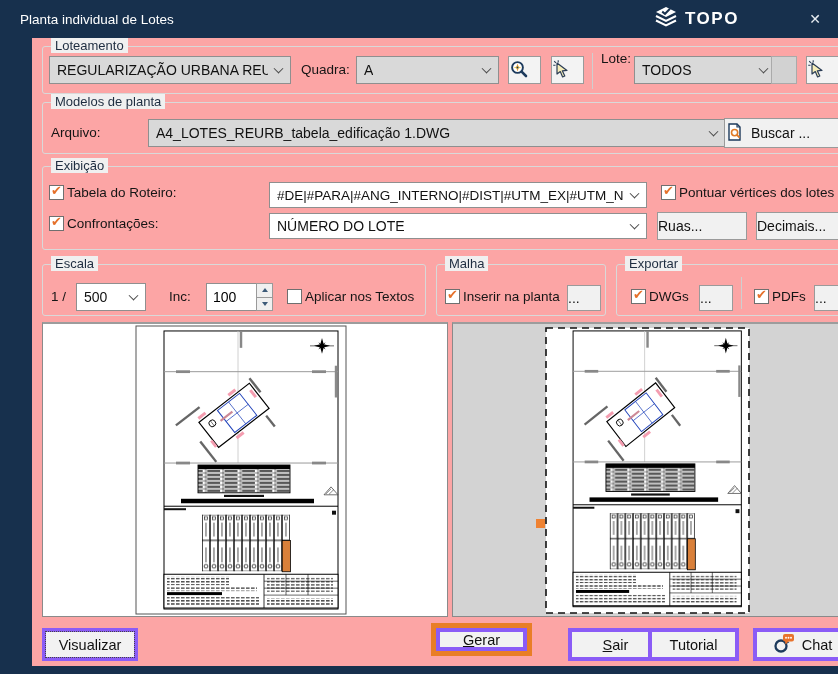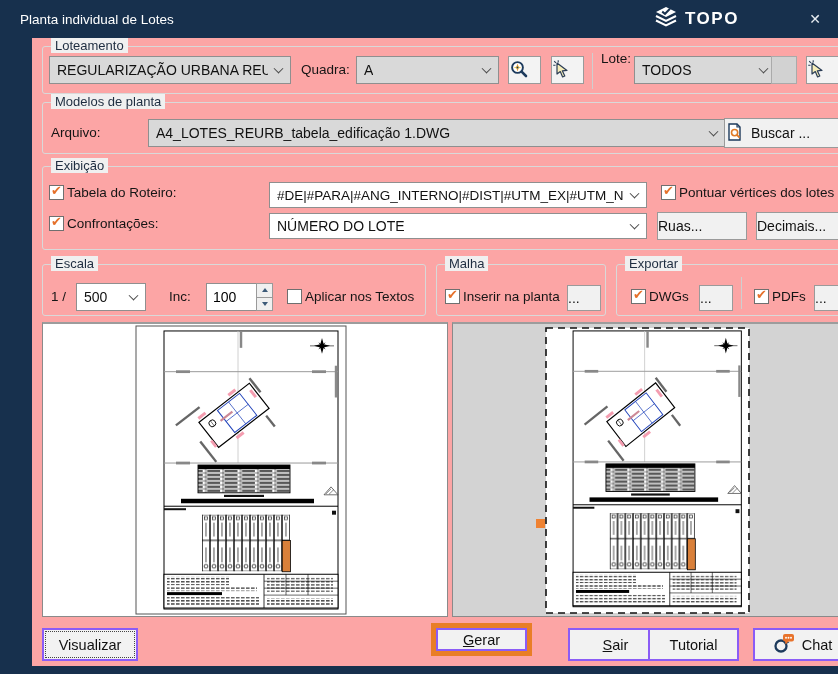--- a/index.html
+++ b/index.html
@@ -51,21 +51,21 @@
   .tri-up{width:0;height:0;border-left:3.5px solid transparent;border-right:3.5px solid transparent;
     border-bottom:4.5px solid #3c5a78;}
   .tri-dn{width:0;height:0;border-left:3.5px solid transparent;border-right:3.5px solid transparent;
     border-top:4.5px solid #3c5a78;}
   
   .preview{position:absolute;border:1px solid #8a8a8a;border-top:2px solid #9c9c9c;overflow:hidden;}
   .preview.left{background:#fff;}
   .preview.right{background:#d3d3d3;}
   
   .fbtn{position:absolute;height:33px;display:flex;align-items:center;justify-content:center;gap:7px;
-    background:#f2f2f2;border:2px solid #8b5cf6;font-size:14.5px;}
+    background:#f2f2f2;border:4px solid #8b5cf6;font-size:14.5px;}
   .fbtn.focused{outline:1px dotted #444;outline-offset:-4px;}
   .gerar-frame{position:absolute;border:5px solid #e97e26;padding-left:33px;}
   .gerar-frame .fbtn{position:absolute;left:0;top:0;width:100%;height:100%;}
   u{text-decoration:underline;}
 </style>
 </head>
 <body>
 
 <div class="window">
 

